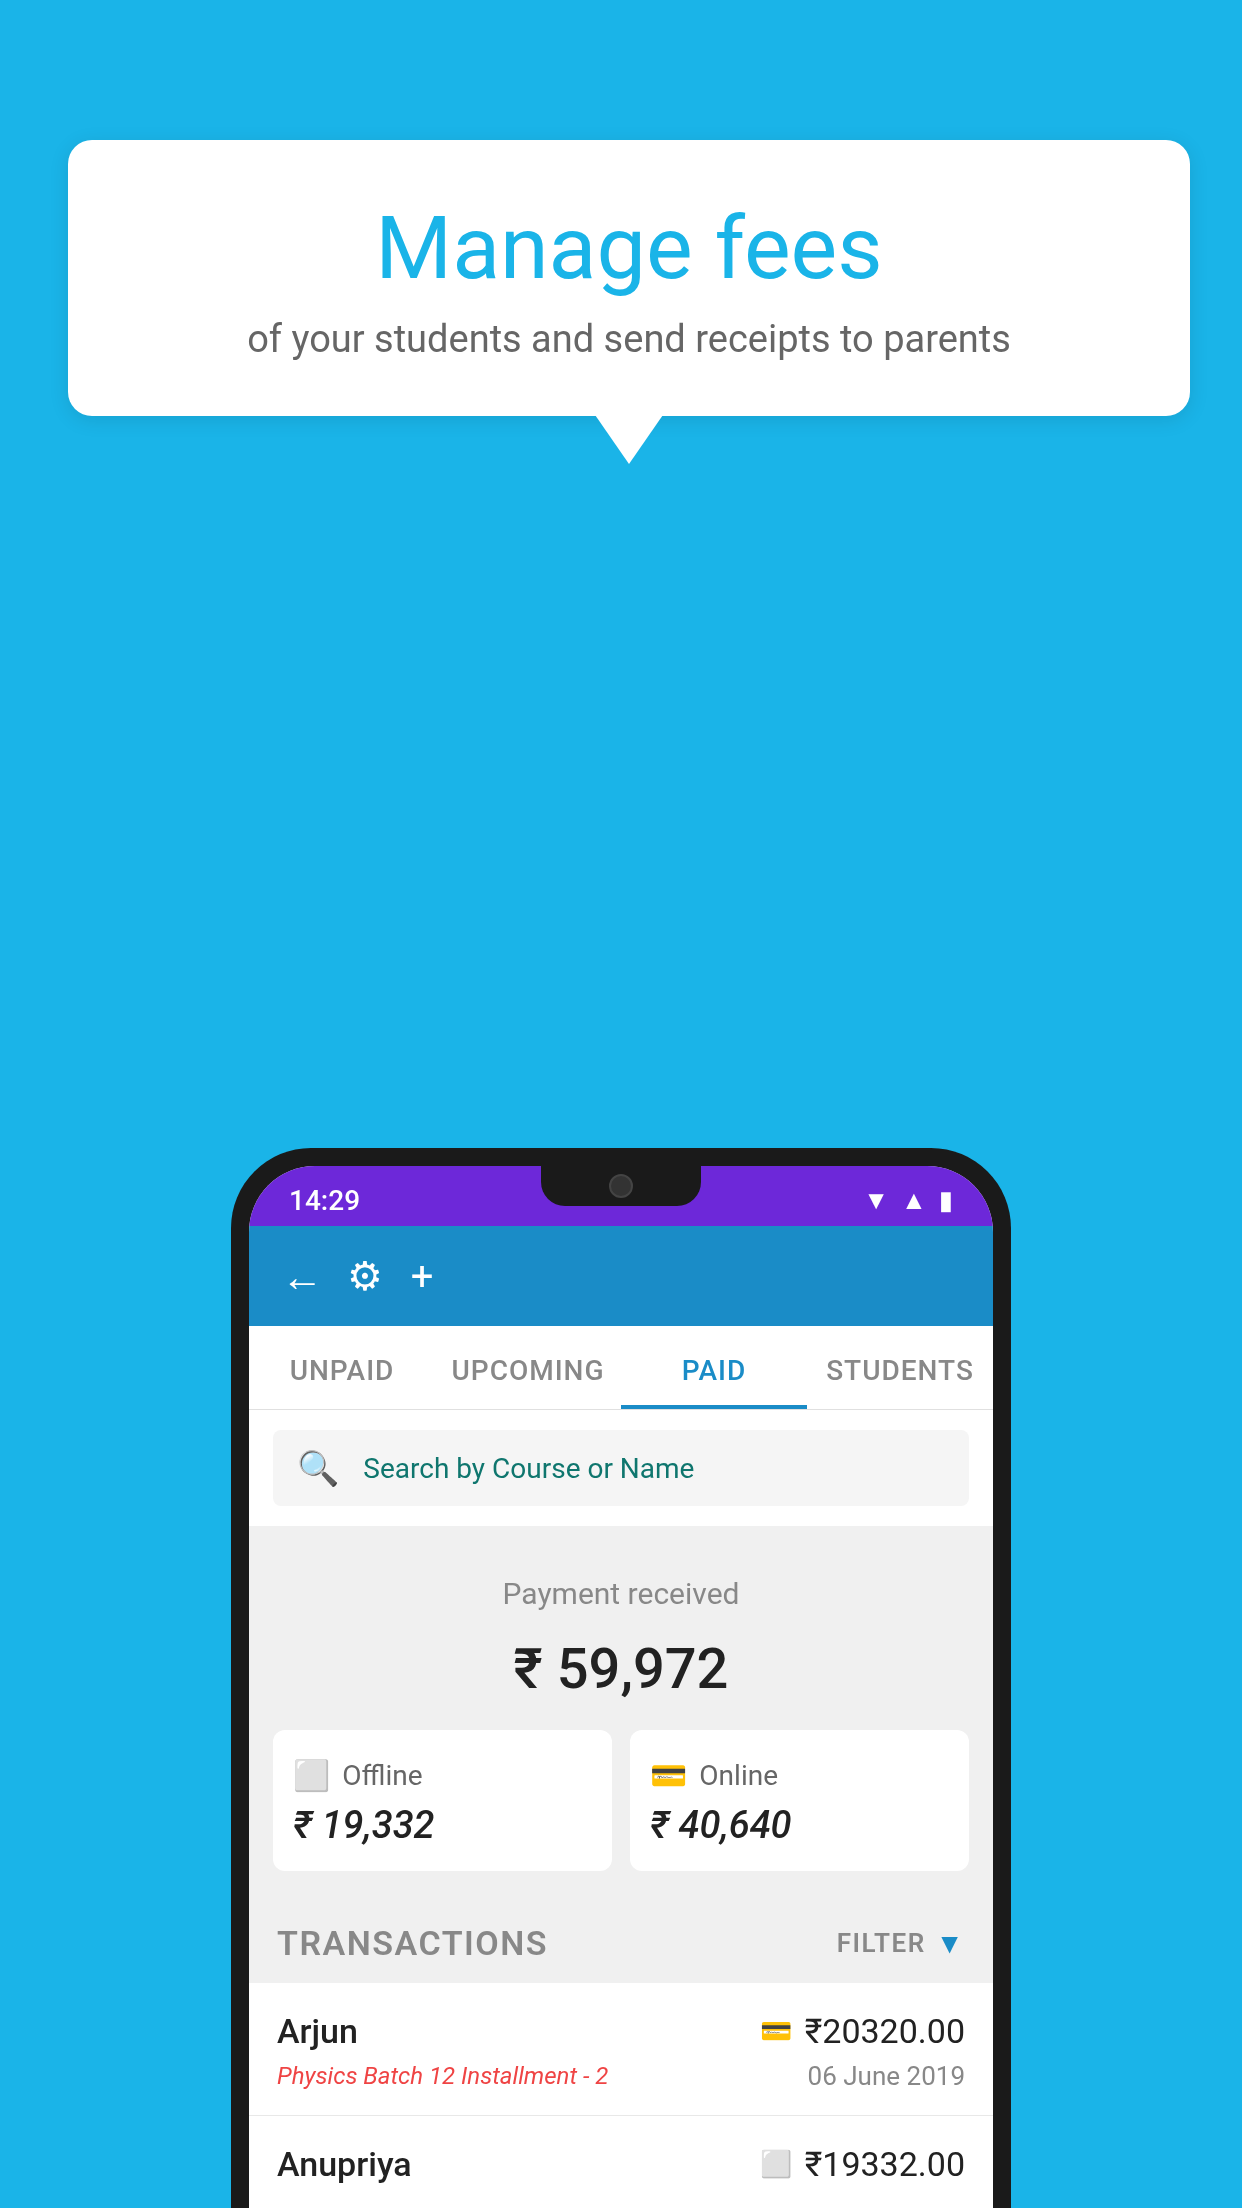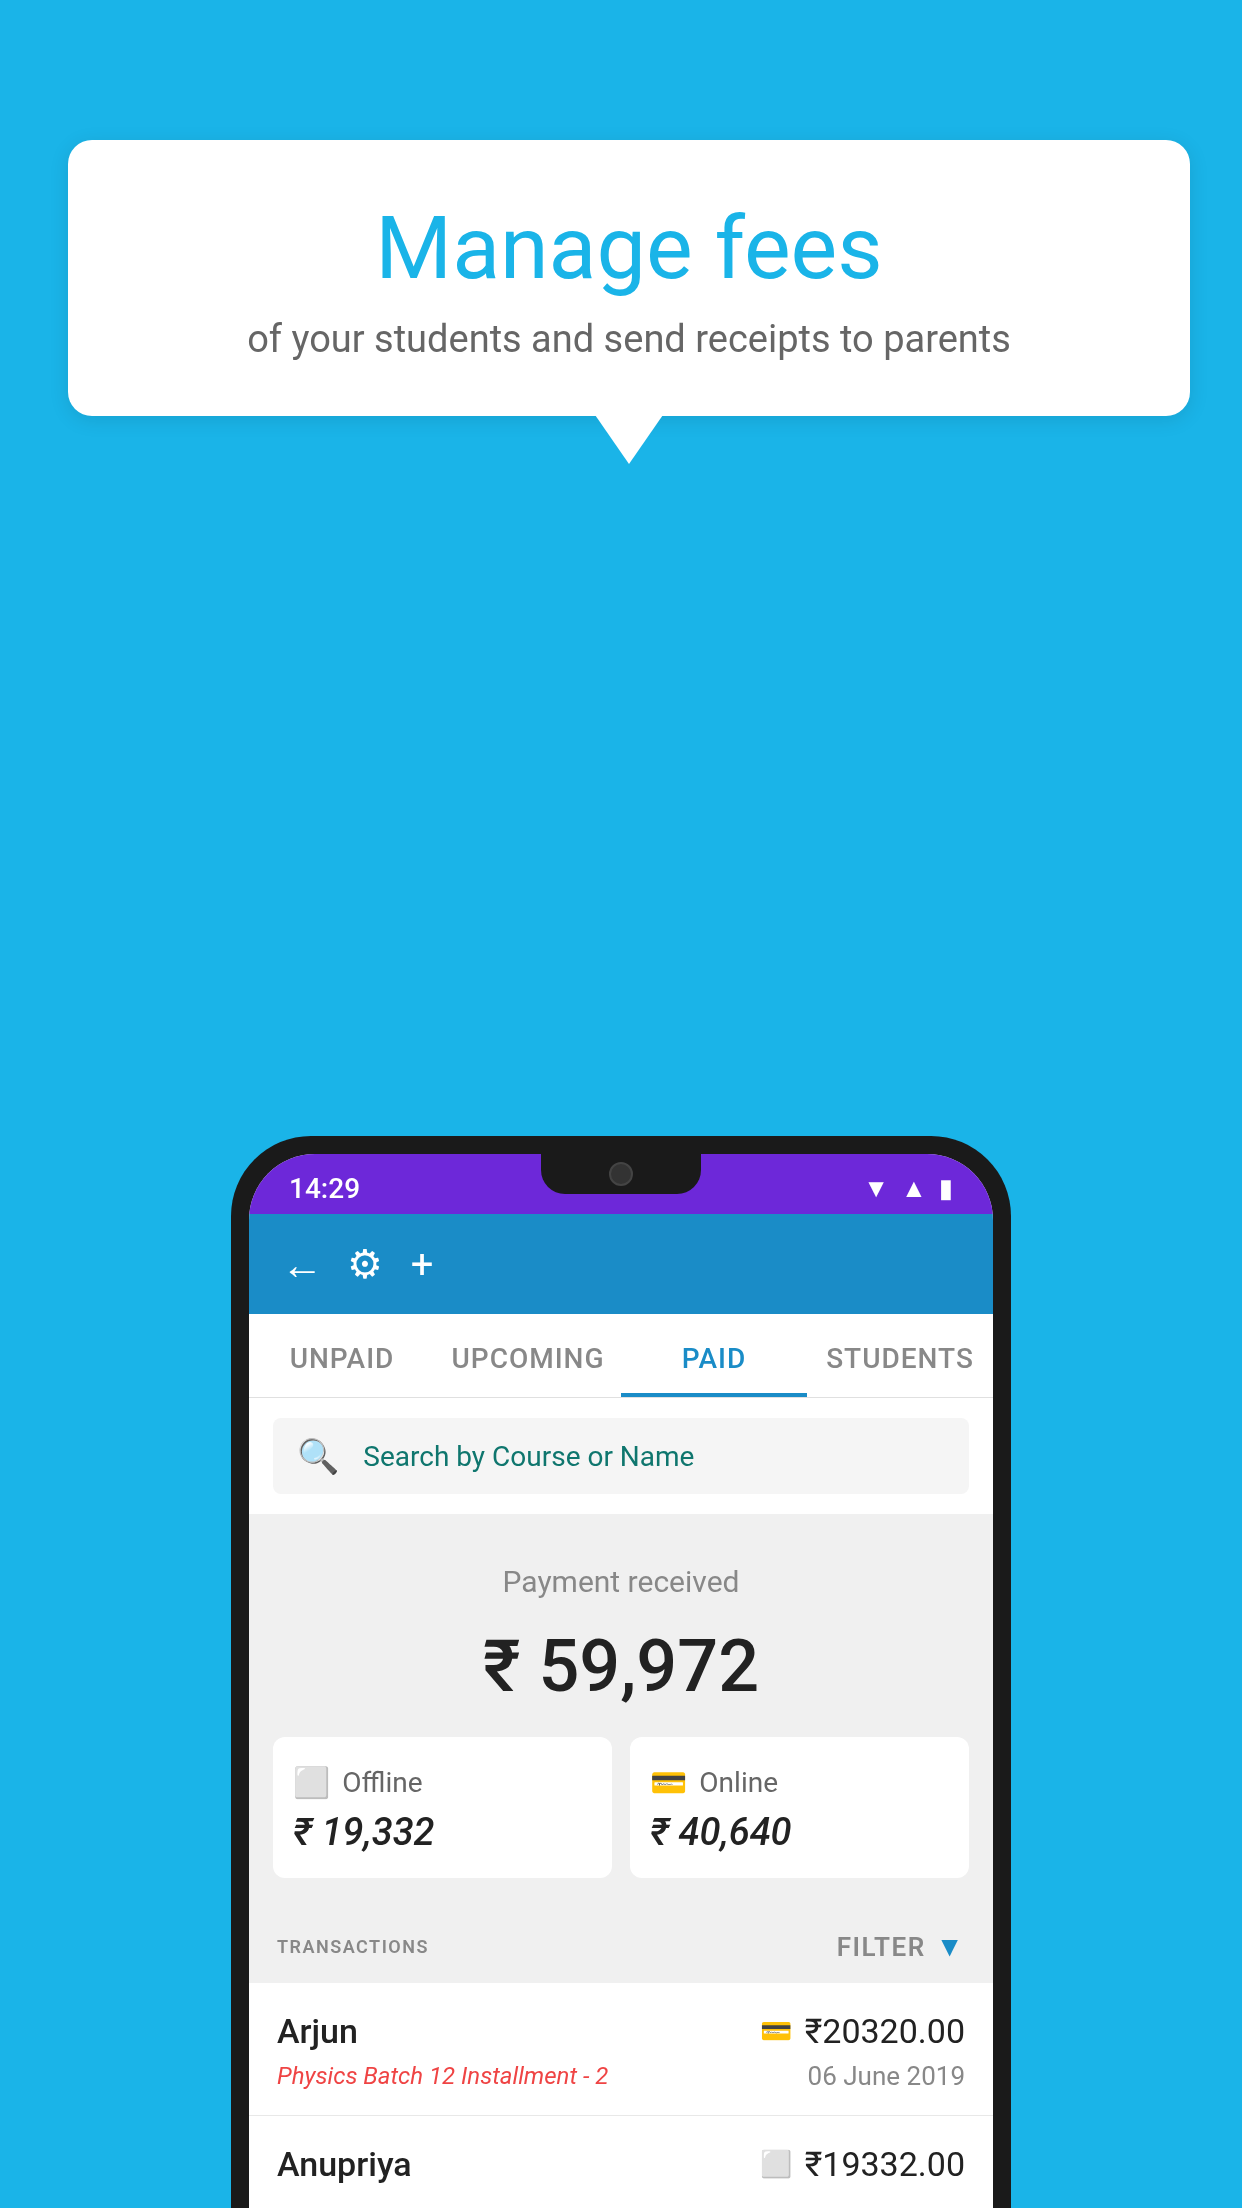--- a/index.html
+++ b/index.html
@@ -233,21 +233,21 @@
     }
 
     .payment-received-label {
       color: #888;
       font-size: 30px;
       margin-bottom: 12px;
     }
 
     .payment-amount {
       color: #222;
-      font-size: 72px;
+      font-size: 56px;
       font-weight: 500;
       margin-bottom: 28px;
       margin-top: 25px;
     }
 
     .payment-cards {
       display: flex;
       gap: 18px;
       margin-top: 10px;
     }
@@ -286,21 +286,21 @@
     .transactions-header {
       background: #f0f0f0;
       display: flex;
       align-items: center;
       justify-content: space-between;
       padding: 24px 28px 20px;
     }
 
     .transactions-label {
       color: #888;
-      font-size: 18px;
+      font-size: 34px;
       font-weight: 600;
       letter-spacing: 1.5px;
     }
 
     .filter-container {
       display: flex;
       align-items: center;
       gap: 10px;
       color: #888;
       font-size: 26px;

